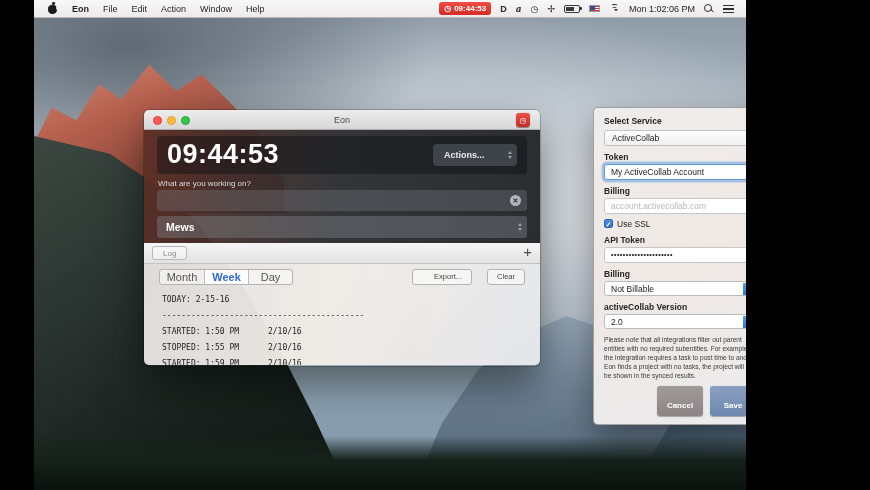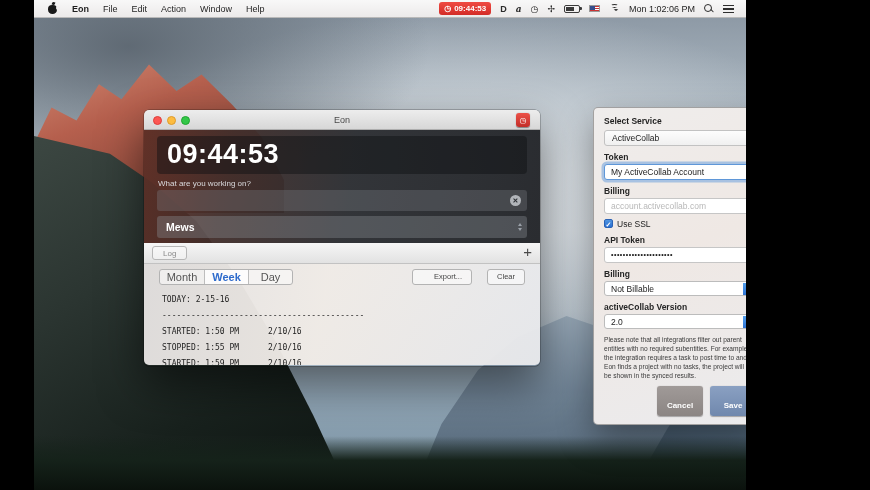--- a/index.html
+++ b/index.html
@@ -227,20 +227,27 @@
         </span>
         <span>Eon</span>
         <span class="tb-service">
           <span>◷</span>
         </span>
       </div>
 
       <div class="dark">
         <div class="timer-card">
           <span class="timer">09:44:53</span>
+          <span class="actions-btn">
+            <span>Actions...</span>
+            <span class="stepper">
+                <span class="tri-up"></span>
+                <span class="tri-dn"></span>
+              </span>
+          </span>
         </div>
         <div class="working-label">What are you working on?</div>
         <div class="task-row">
           <input class="task-input" type="text" value="" style="">
           <span class="clear-btn">✕</span>
         </div>
         <div class="project-row">
           <span class="project-label">Mews</span>
           <span class="stepper">
               <span class="tri-up"></span>

